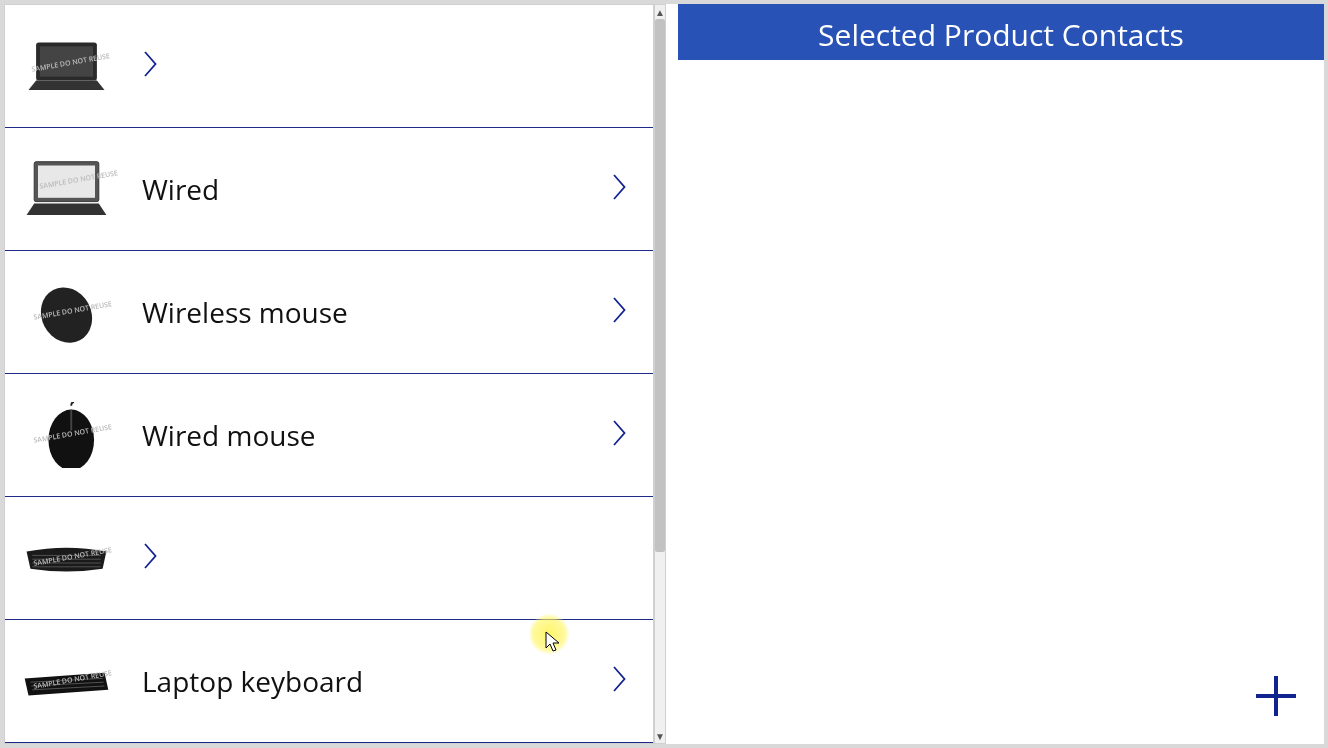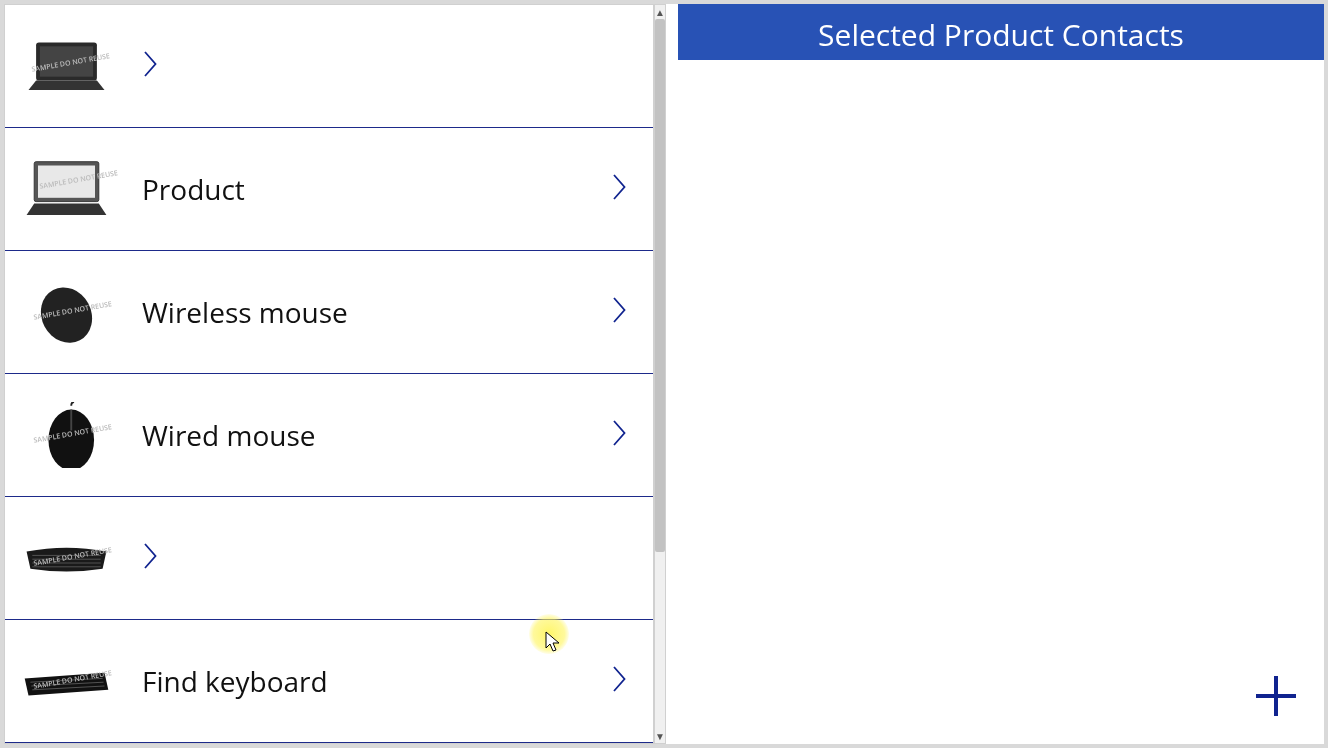--- a/index.html
+++ b/index.html
@@ -60,21 +60,21 @@
       <div class="row">
         <div class="thumb-img">
           <svg viewBox="0 0 100 70">
             <rect x="16" y="6" width="68" height="42" rx="2" fill="#555" stroke="#333"></rect>
             <rect x="20" y="10" width="60" height="34" fill="#e8e8e8"></rect>
             <polygon points="8,62 92,62 84,50 16,50" fill="#333"></polygon>
           </svg>
           <span class="wm" style="top:22px;left:20px">SAMPLE
 DO NOT REUSE</span>
         </div>
-        <div class="label">Product</div>
+        <div class="label">Wired</div>
         <div class="chev">
           <svg viewBox="0 0 24 40" width="18" height="34">
               <polyline points="4,4 18,20 4,36"></polyline>
             </svg>
         </div>
       </div>
 
       <div class="row">
         <div class="thumb-img">
           <svg viewBox="0 0 100 70">
@@ -136,21 +136,21 @@
             <polygon points="6,32 90,26 94,44 10,50" fill="#111"></polygon>
             <g stroke="#555" stroke-width="1">
               <line x1="12" y1="36" x2="88" y2="32"></line>
                 <line x1="13" y1="40" x2="89" y2="36"></line>
               <line x1="14" y1="44" x2="90" y2="40"></line>
             </g>
           </svg>
           <span class="wm" style="top:30px;left:14px">SAMPLE
 DO NOT REUSE</span>
         </div>
-        <div class="label">Find keyboard</div>
+        <div class="label">Laptop keyboard</div>
         <div class="chev">
           <svg viewBox="0 0 24 40" width="18" height="34">
               <polyline points="4,4 18,20 4,36"></polyline>
             </svg>
         </div>
       </div>
 
     </div>
 
     <div class="cursor-highlight" style="left:524px; top:609px;"></div>

